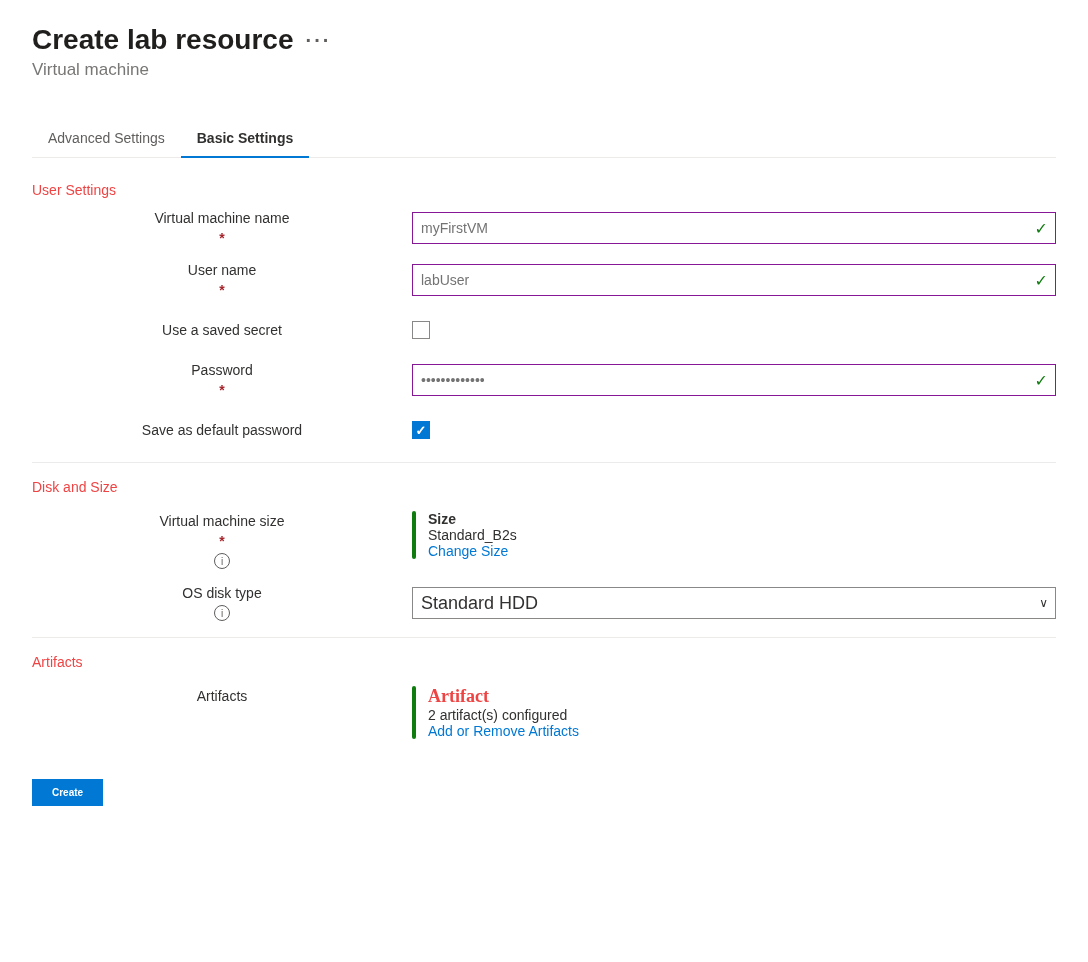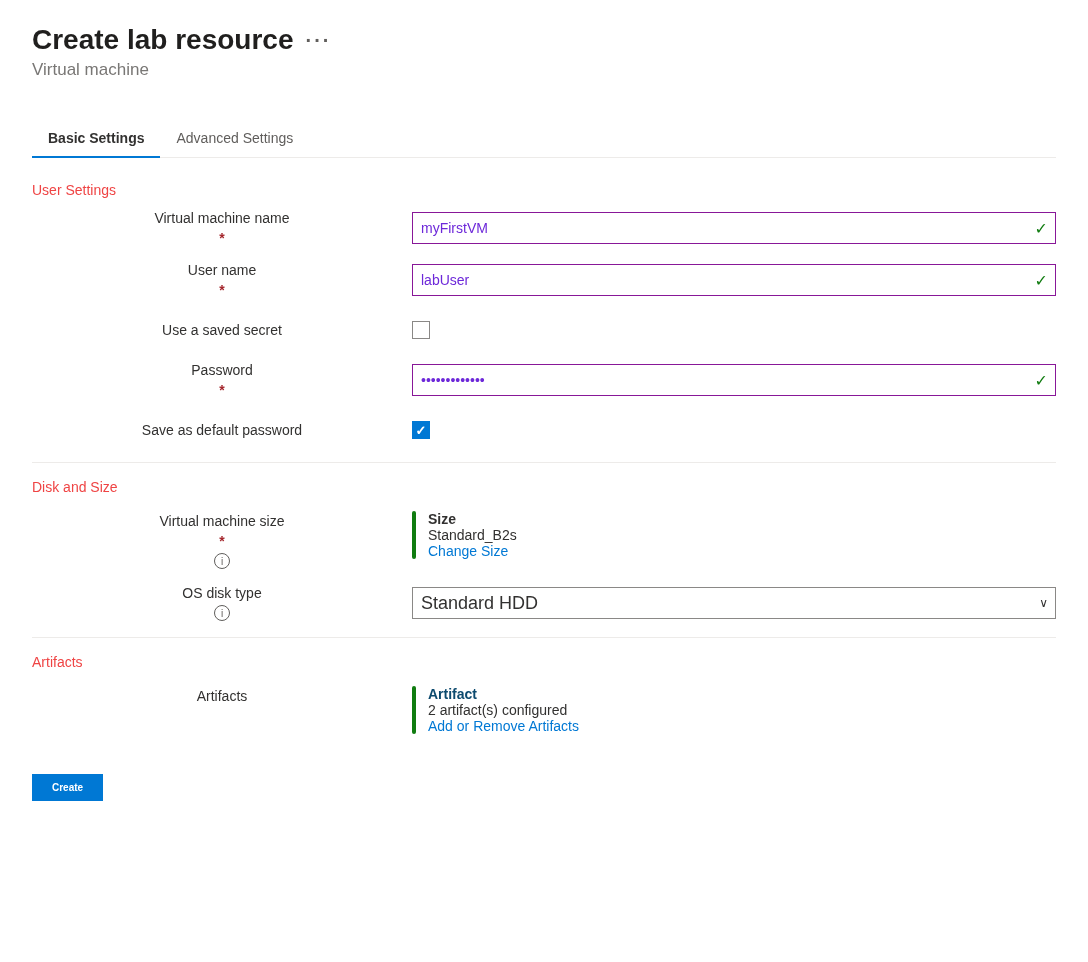--- a/index.html
+++ b/index.html
@@ -107,21 +107,21 @@
       flex: 1;
       position: relative;
     }
 
     .text-input {
       width: 100%;
       height: 32px;
       border: 1px solid #8a8886;
       padding: 0 32px 0 8px;
       font-size: 14px;
-      color: #6d28d9;
+      color: #737373;
       outline: none;
       font-family: inherit;
     }
 
     .text-input.has-value {
       border-color: #881798;
     }
 
     .input-check {
       position: absolute;
@@ -226,22 +226,23 @@
 
     .artifact-bar {
       width: 4px;
       background: #107c10;
       margin-right: 12px;
       border-radius: 2px;
     }
 
     .artifact-info .artifact-title {
       font-weight: 700;
-      font-size: 14px;
-      color: #0c4a6e;
+      font-size: 18px;
+      color: #ef4444;
+      font-family: Liberation Serif, serif;
     }
 
     .artifact-info .artifact-count {
       font-size: 14px;
       color: #323130;
     }
 
     .artifact-info .artifact-link {
       color: #0078d4;
       font-size: 14px;
@@ -272,22 +273,22 @@
 
 <div style="margin-bottom: 24px;">
   <div class="page-title">
     <span>Create lab resource</span>
     <span class="ellipsis-btn">···</span>
   </div>
   <div class="page-subtitle">Virtual machine</div>
 </div>
 
 <div class="tabs">
+  <div class="tab">Advanced Settings</div>
   <div class="tab active">Basic Settings</div>
-  <div class="tab">Advanced Settings</div>
 </div>
 
 <div class="section-label">User Settings</div>
 
 <div class="form-row">
   <div class="form-label">
     <span>Virtual machine name</span>
     <span class="required-star">*</span>
   </div>
   <div class="form-control">

